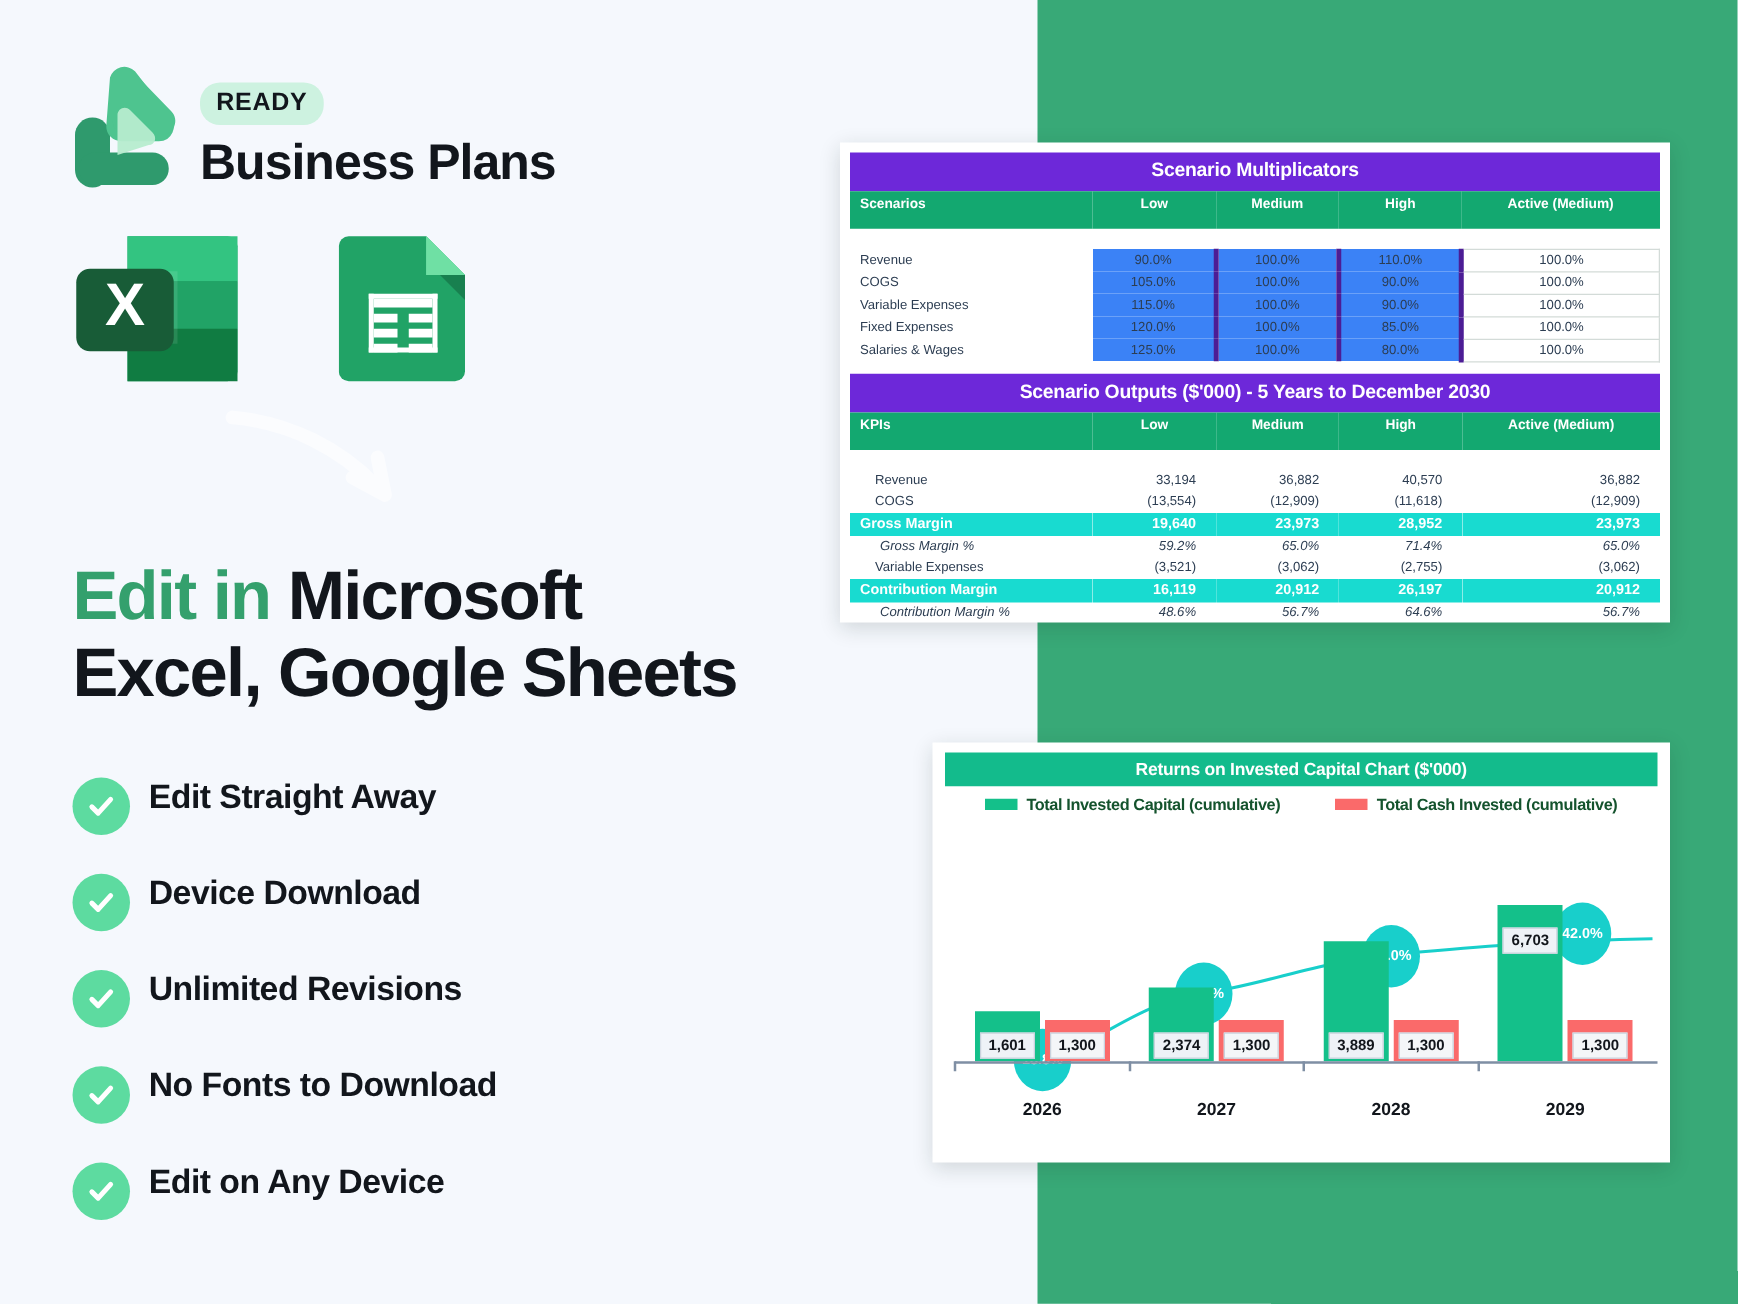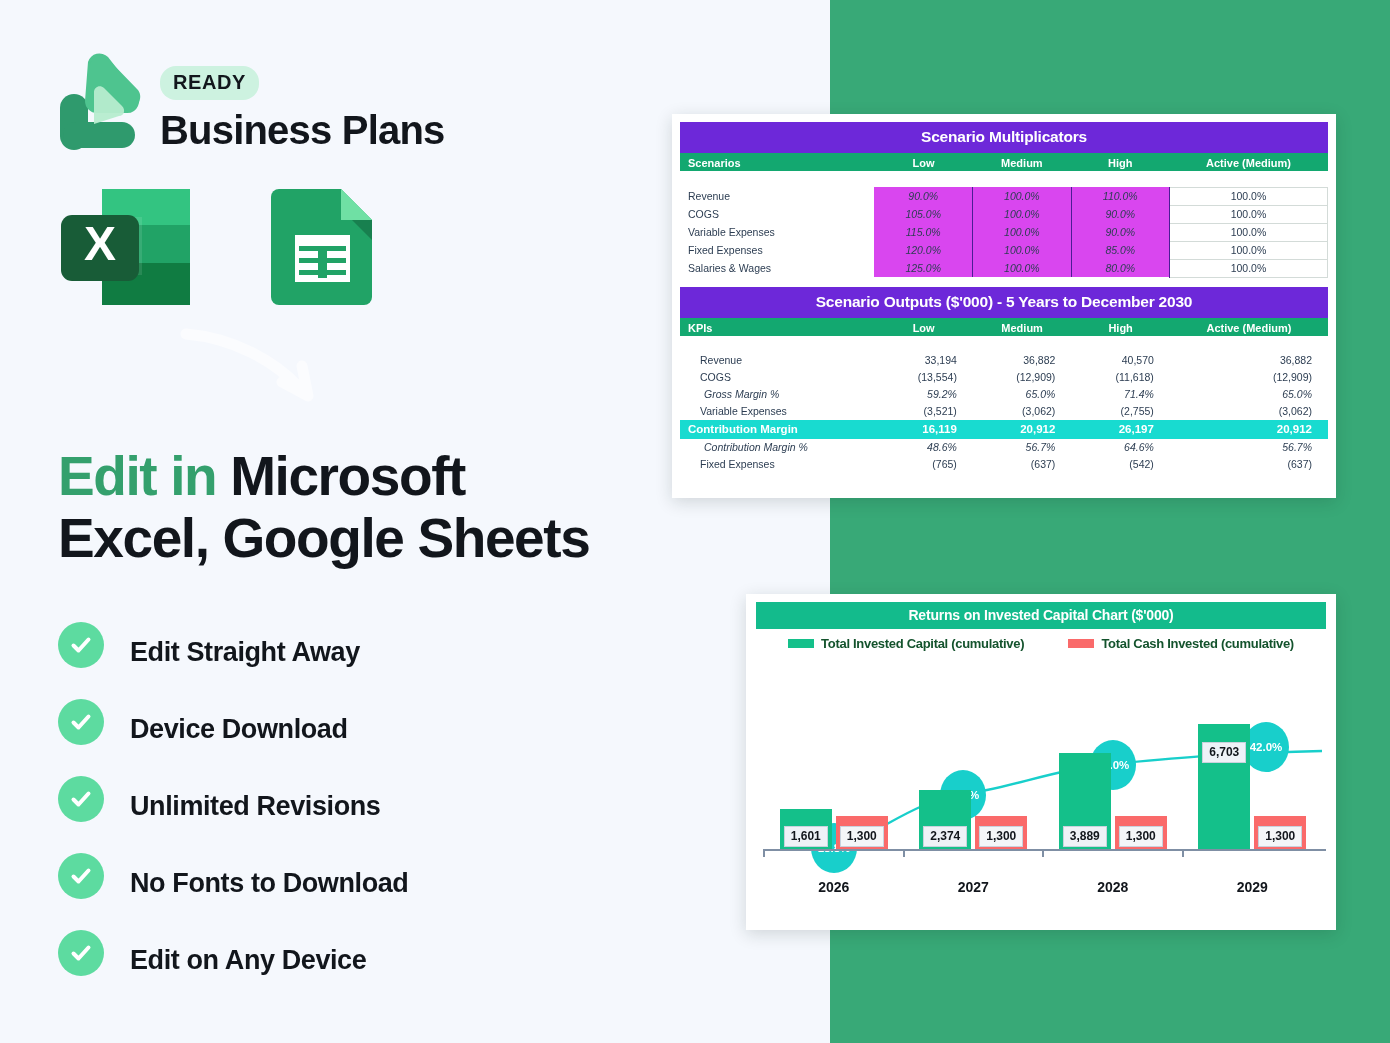--- a/index.html
+++ b/index.html
@@ -88,22 +88,22 @@
   
   .features {
     position: absolute;
     left: 58px; top: 622px;
     display: flex;
     flex-direction: column;
     gap: 31px;
   }
   .feature-row {
     display: flex;
-    align-items: flex-end;
-    gap: 26px;
+    align-items: flex-start;
+    gap: 15px;
   }
   .check-circle {
     width: 46px; height: 46px;
     border-radius: 50%;
     background: #5ddba0;
     display: flex;
     align-items: center;
     justify-content: center;
     flex: none;
   }
@@ -146,40 +146,39 @@
   }
   table.sheet col.c-label { width: 30%; }
   table.sheet col.c-num   { width: 15.2%; }
   table.sheet col.c-act   { width: 24.4%; }
 
   table.sheet thead th {
     background: #13a870;
     color: #ffffff;
     font-size: 11px;
     font-weight: bold;
-    padding: 4px 8px 2px;
+    padding: 4px 8px 14px;
     text-align: center;
   }
   table.sheet thead th.th-left { text-align: left; }
 
   table.sheet td {
     padding: 2px 8px 3px;
     height: 16px;
     white-space: nowrap;
     overflow: hidden;
   }
   td.lbl  { text-align: left; }
   td.num  { text-align: center; }
   td.act  { text-align: center; }
 
   
   .mtab td.num {
-    background: #d946ef;
-    border-right: 1px solid #4c1d95;
-    font-style: italic;
+    background: #3b82f6;
+    border-right: 4px solid #4c1d95;
   }
   .mtab td.act {
     background: #ffffff;
     border: 1px solid #d3dbd8;
   }
   .mtab-spacer { height: 7px; }
 
   
   .otab td.num, .otab td.act { text-align: right; padding-right: 16px; }
   .otab tr.hi td {
@@ -525,20 +524,27 @@
         <td class="num">40,570</td>
         <td class="act">36,882</td>
       </tr>
       <tr>
         <td class="lbl" style="padding-left:20px">COGS</td>
         <td class="num">(13,554)</td>
         <td class="num">(12,909)</td>
         <td class="num">(11,618)</td>
         <td class="act">(12,909)</td>
       </tr>
+      <tr class="hi">
+        <td class="lbl">Gross Margin</td>
+        <td class="num">19,640</td>
+        <td class="num">23,973</td>
+        <td class="num">28,952</td>
+        <td class="act">23,973</td>
+      </tr>
       <tr class="sub">
         <td class="lbl">Gross Margin %</td>
         <td class="num">59.2%</td>
         <td class="num">65.0%</td>
         <td class="num">71.4%</td>
         <td class="act">65.0%</td>
       </tr>
       <tr>
         <td class="lbl" style="padding-left:20px">Variable Expenses</td>
         <td class="num">(3,521)</td>

